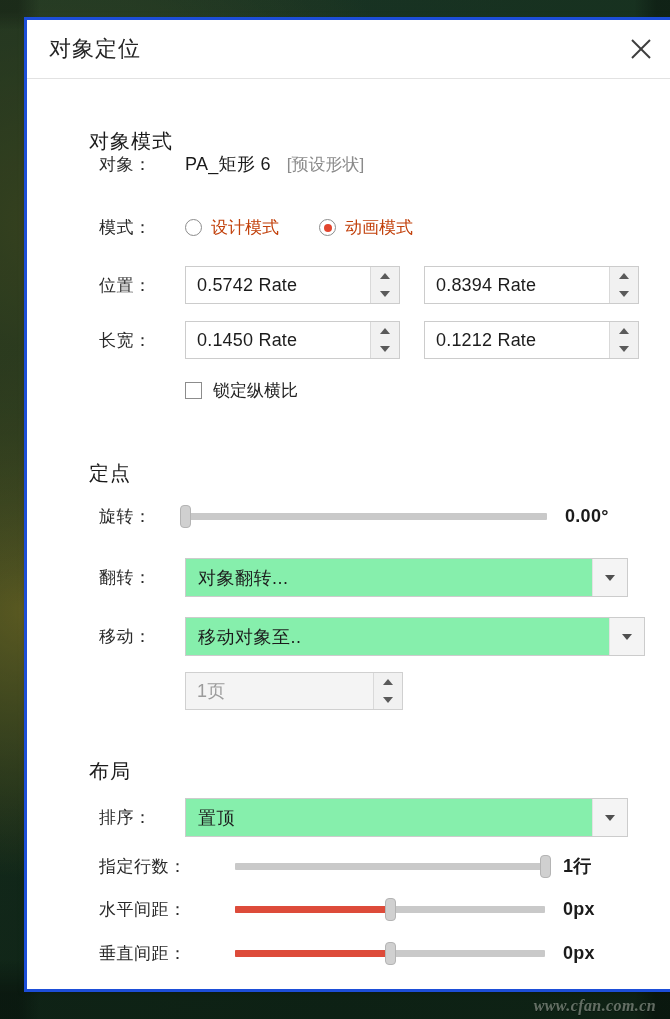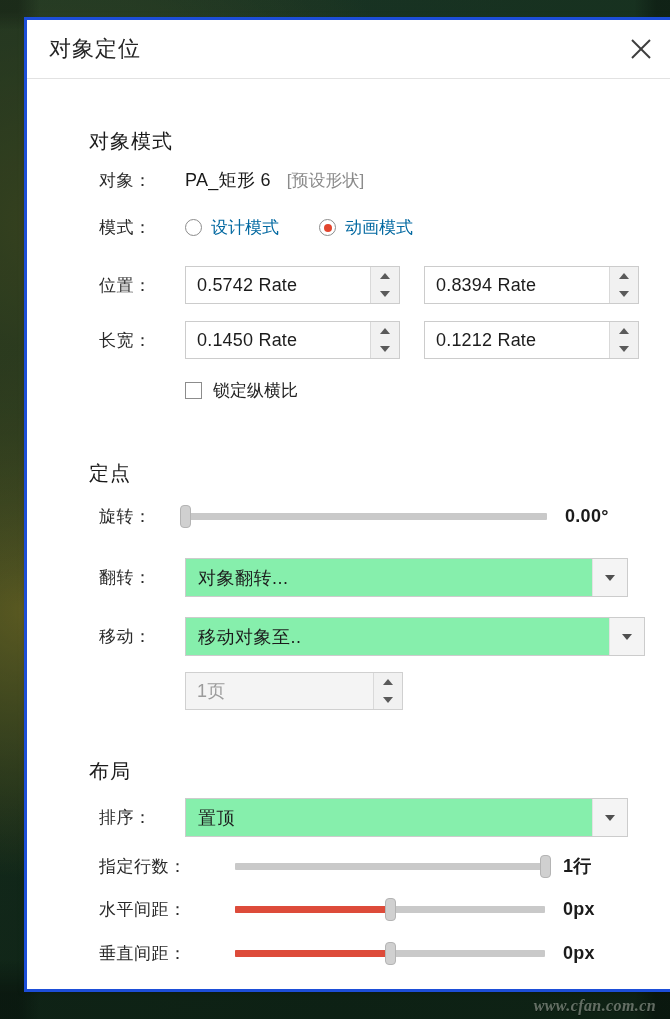--- a/index.html
+++ b/index.html
@@ -104,21 +104,21 @@
   
   .row { position: absolute; display: flex; align-items: center; }
   .lbl {
     font-size: 17px;
     color: #2a2a2a;
     white-space: nowrap;
     letter-spacing: .5px;
   }
 
   
-  #row-objname { left: 72px; top: 148px; }
+  #row-objname { left: 72px; top: 132px; }
   #row-objname .lbl { width: 72px; }
   .objname {
     font-size: 18px;
     color: #1a1a1a;
     margin-left: 14px;
     letter-spacing: .3px;
   }
   .objtype {
     font-size: 17px;
     color: #8b8b8b;
@@ -143,21 +143,21 @@
   .radio.checked { border-color: #8c8c8c; }
   .radio.checked::after {
     content: "";
     position: absolute;
     left: 50%; top: 50%;
     width: 8px; height: 8px;
     margin: -4px 0 0 -4px;
     border-radius: 50%;
     background: #e2452e;
   }
-  .radio-label { font-size: 17px; color: #0369a1; margin-left: 9px; }
+  .radio-label { font-size: 17px; color: #c2410c; margin-left: 9px; }
 
   
   #row-pos  { left: 72px; top: 246px; }
   #row-size { left: 72px; top: 301px; }
   #row-pos .lbl, #row-size .lbl { width: 72px; }
 
   .spin {
     position: relative;
     width: 215px;
     height: 38px;

